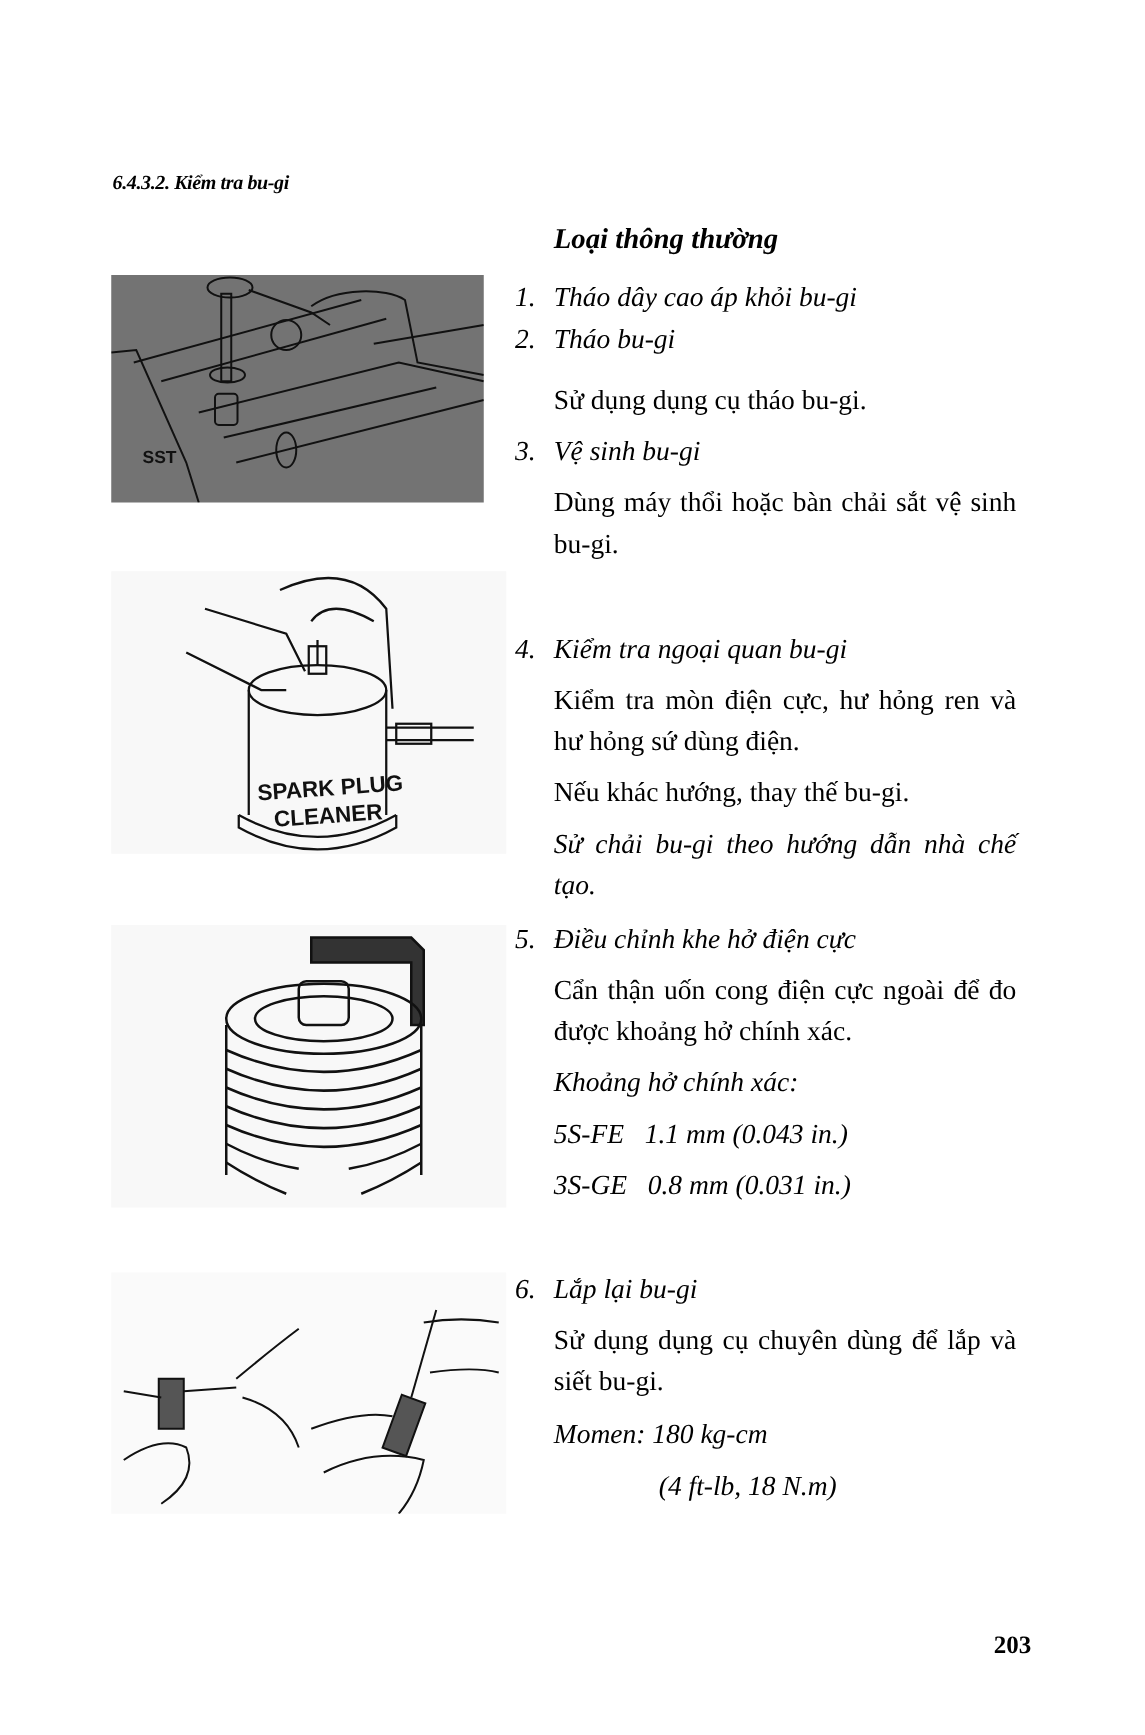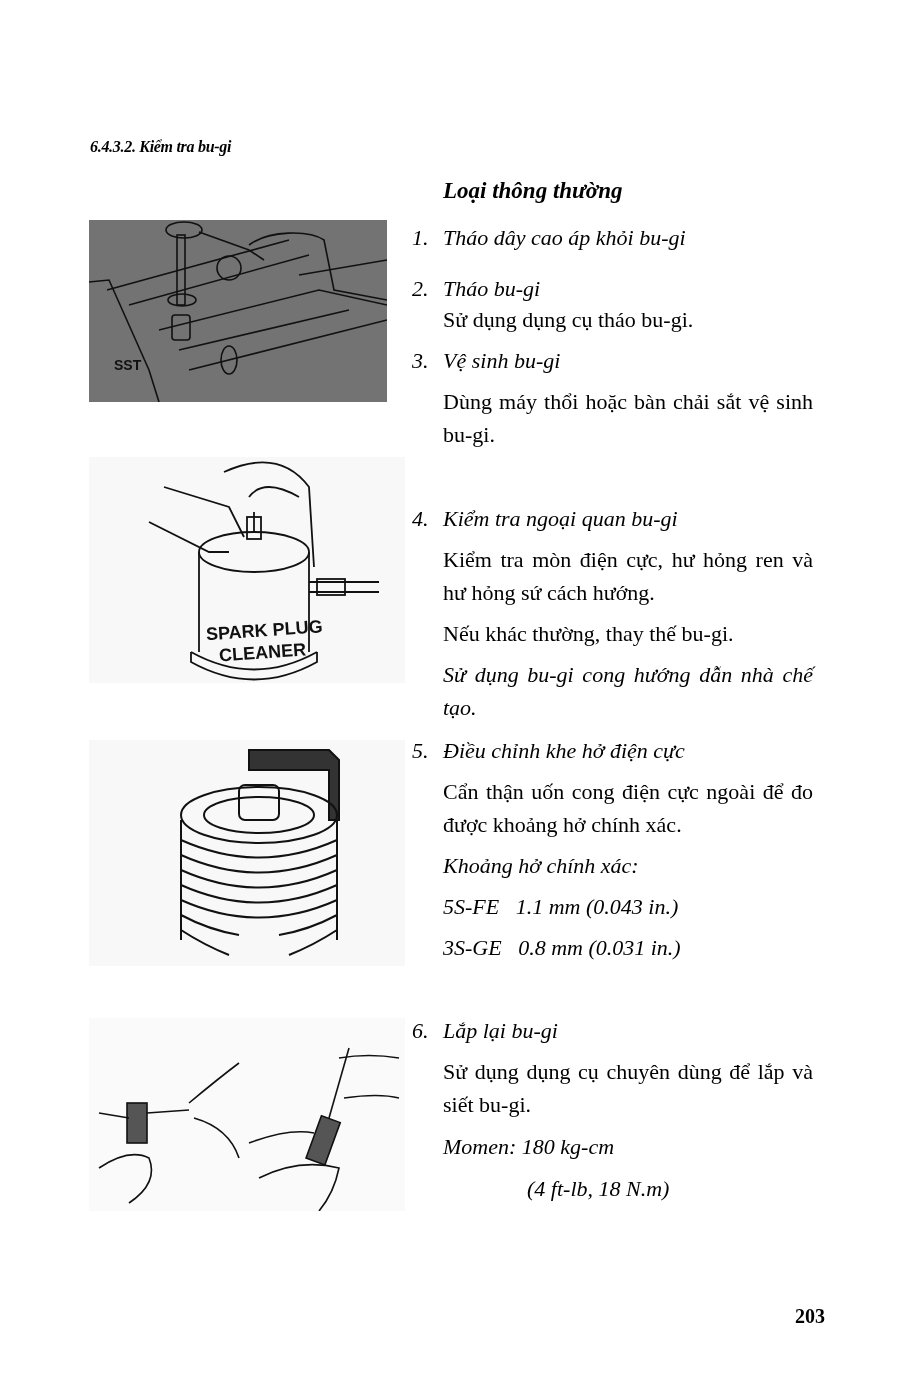--- a/index.html
+++ b/index.html
@@ -105,30 +105,30 @@
         <path d="M250 40 Q280 35 310 40"></path>
         <path d="M255 80 Q290 75 310 80"></path>
       <path d="M160 125 Q200 110 225 115"></path>
         <path d="M170 160 Q210 140 250 150 Q245 175 230 193"></path>
     </g>
   </svg>
 </div>
 
 <div class="abs txt it step" style="top:221px"><span class="num">1.</span><span>Tháo dây cao áp khỏi bu-gi</span></div>
 
-<div class="abs txt it step" style="top:272px"><span class="num">2.</span><span>Tháo bu-gi</span></div>
+<div class="abs txt it step" style="top:254px"><span class="num">2.</span><span>Tháo bu-gi</span></div>
 <div class="abs txt para" style="top:303px">Sử dụng dụng cụ tháo bu-gi.</div>
 
 <div class="abs txt it step" style="top:344px"><span class="num">3.</span><span>Vệ sinh bu-gi</span></div>
 <div class="abs txt para" style="top:385px">Dùng máy thổi hoặc bàn chải sắt vệ sinh bu-gi.</div>
 
 <div class="abs txt it step" style="top:502px"><span class="num">4.</span><span>Kiểm tra ngoại quan bu-gi</span></div>
-<div class="abs txt para" style="top:543px">Kiểm tra mòn điện cực, hư hỏng ren và hư hỏng sứ cách hướng.</div>
-<div class="abs txt para" style="top:617px">Nếu khác thường, thay thế bu-gi.</div>
-<div class="abs txt para it" style="top:658px">Sử dụng bu-gi cong hướng dẫn nhà chế tạo.</div>
+<div class="abs txt para" style="top:543px">Kiểm tra mòn điện cực, hư hỏng ren và hư hỏng sứ dùng điện.</div>
+<div class="abs txt para" style="top:617px">Nếu khác hướng, thay thế bu-gi.</div>
+<div class="abs txt para it" style="top:658px">Sử chải bu-gi theo hướng dẫn nhà chế tạo.</div>
 
 <div class="abs txt it step" style="top:734px"><span class="num">5.</span><span>Điều chỉnh khe hở điện cực</span></div>
 <div class="abs txt para" style="top:775px">Cẩn thận uốn cong điện cực ngoài để đo được khoảng hở chính xác.</div>
 <div class="abs txt para it" style="top:849px">Khoảng hở chính xác:</div>
 <div class="abs txt para it" style="top:890px;white-space:pre">5S-FE   1.1 mm (0.043 in.)</div>
 <div class="abs txt para it" style="top:931px;white-space:pre">3S-GE   0.8 mm (0.031 in.)</div>
 
 <div class="abs txt it step" style="top:1014px"><span class="num">6.</span><span>Lắp lại bu-gi</span></div>
 <div class="abs txt para" style="top:1055px">Sử dụng dụng cụ chuyên dùng để lắp và siết bu-gi.</div>
 <div class="abs txt para it" style="top:1130px">Momen: 180 kg-cm</div>

